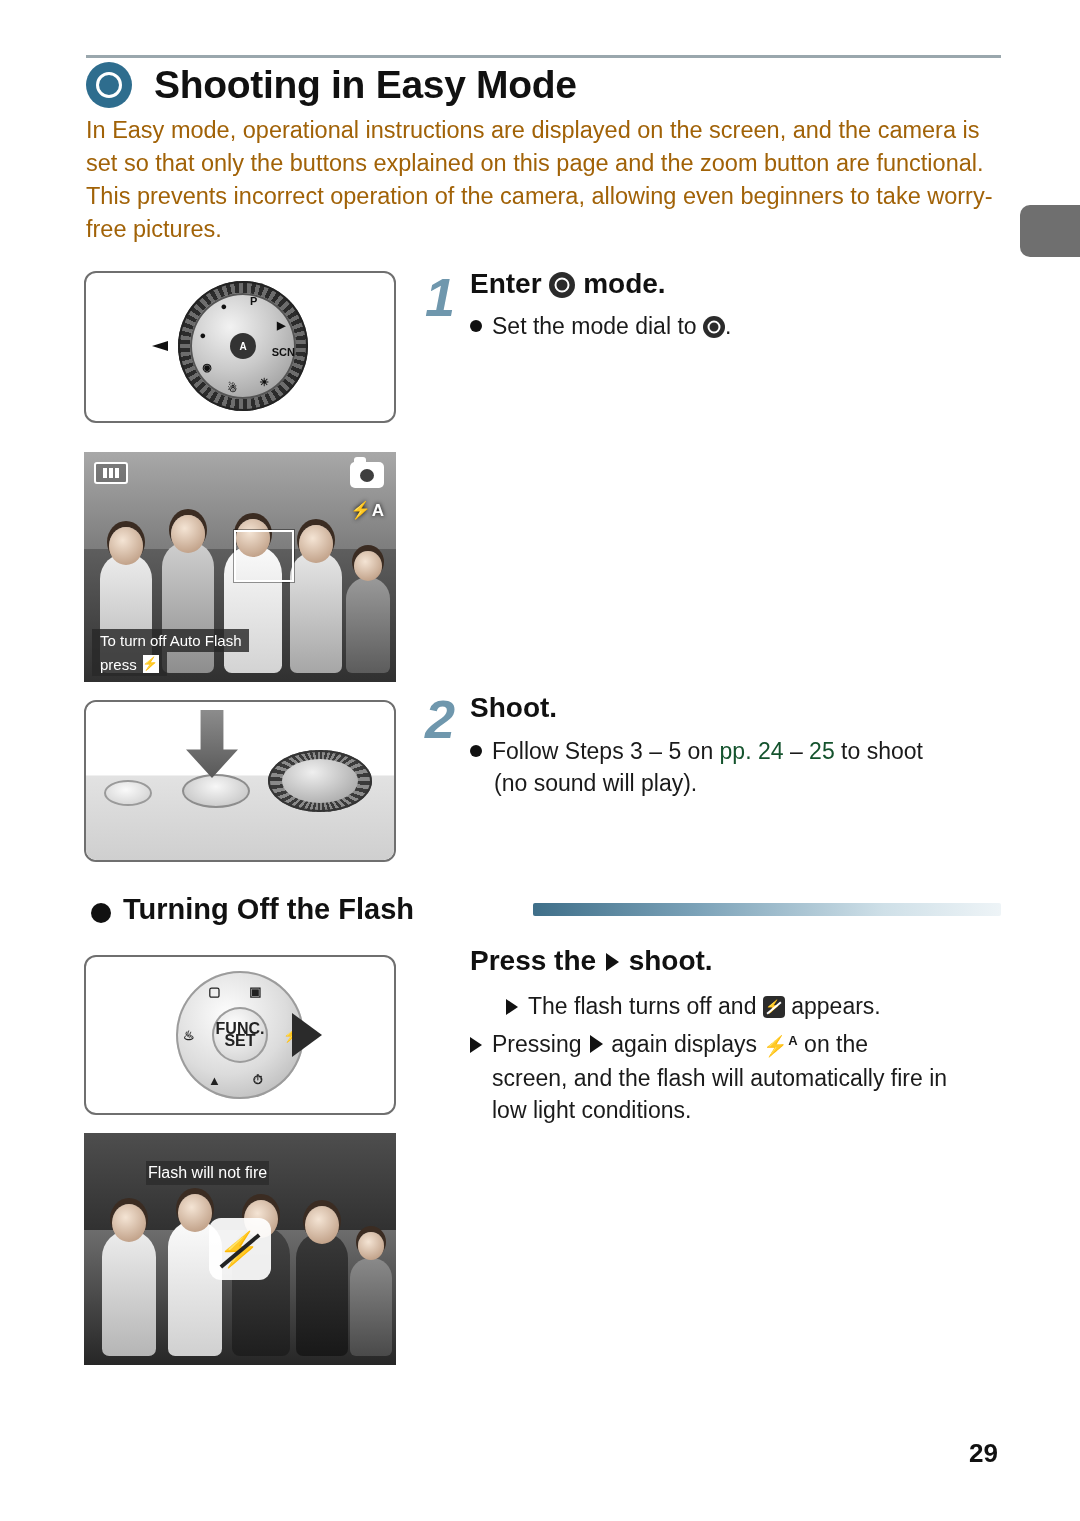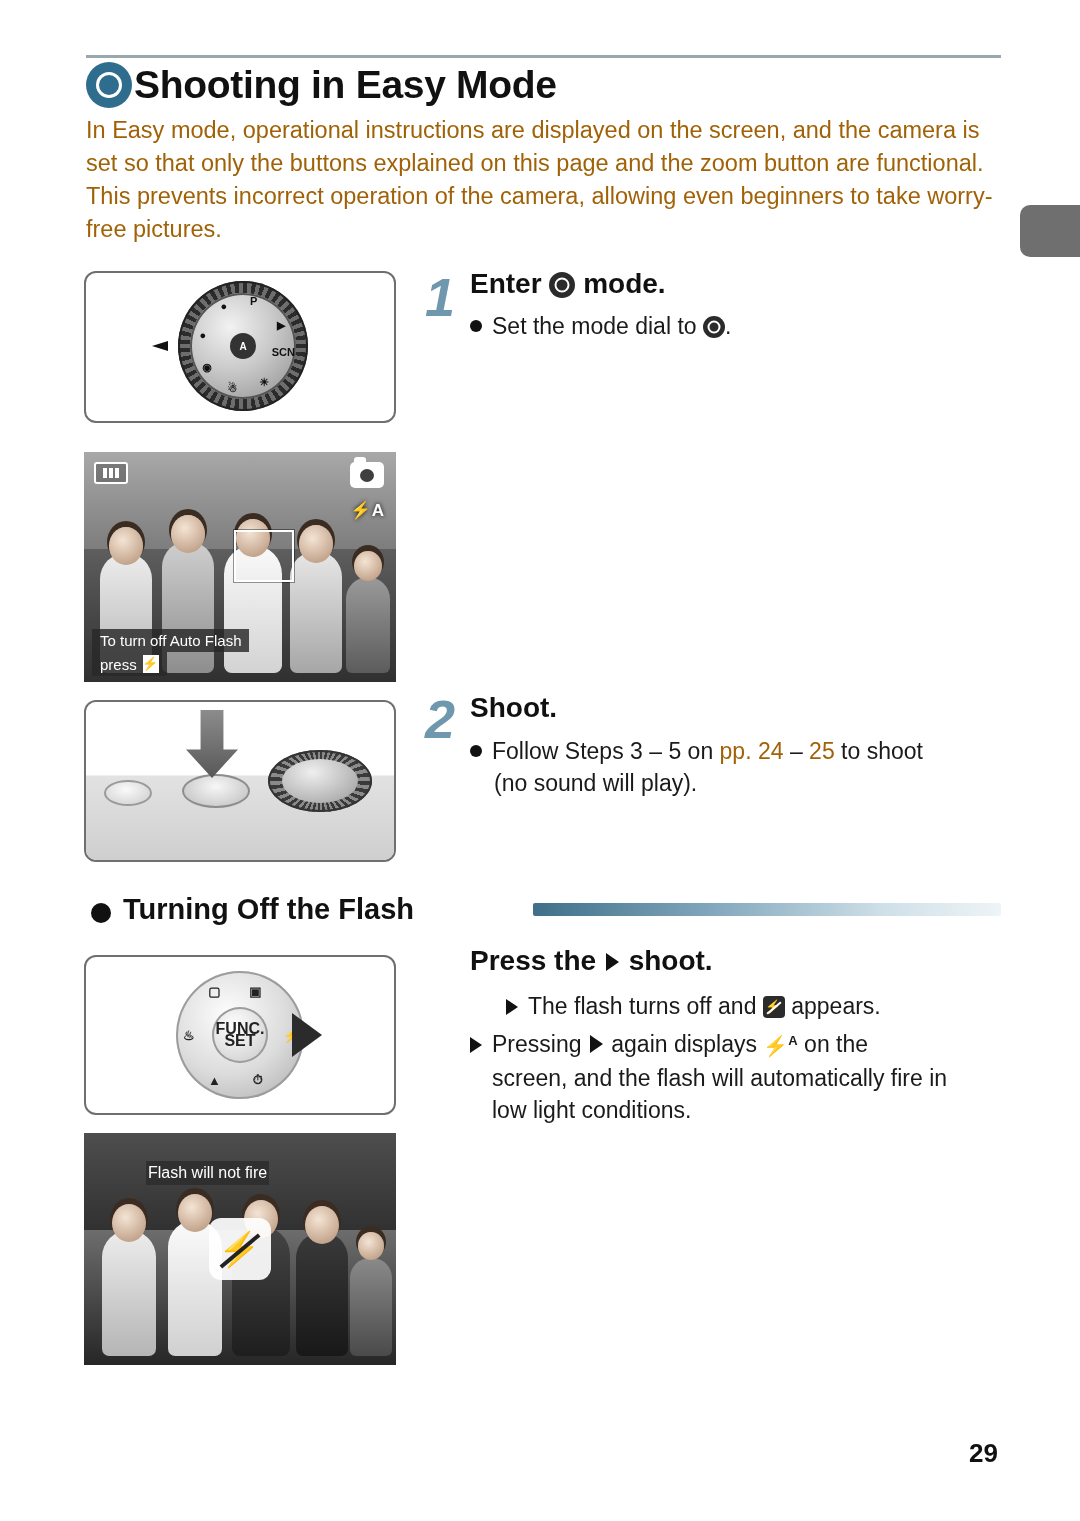--- a/index.html
+++ b/index.html
@@ -30,21 +30,21 @@
     height: 3px;
     background: #9aa7ad;
   }
 
   .title-row {
     position: absolute;
     left: 86px;
     top: 62px;
     display: flex;
     align-items: center;
-    gap: 2px;
+    gap: 22px;
   }
 
   .easy-badge {
     width: 46px;
     height: 46px;
     border-radius: 50%;
     background: #2e6d8e;
     display: flex;
     align-items: center;
     justify-content: center;
@@ -286,21 +286,21 @@
   }
   .dot {
     display:inline-block; width:12px; height:12px; border-radius:50%;
     background:#111; margin-right:10px; vertical-align:2px;
   }
   .tri {
     display:inline-block; width:0;height:0;
     border-top:8px solid transparent; border-bottom:8px solid transparent;
     border-left:12px solid #111; margin-right:10px; vertical-align:-1px;
   }
-  .link { color:#a16207;text-align:center; }
+  .link { color:#14532d;text-align:center; }
 
   
   .easy-inline {
     display:inline-block; width:26px; height:26px; border-radius:50%;
     background:#2b2b2b; position:relative; vertical-align:-5px;
   }
   .easy-inline::after{
     content:""; position:absolute; left:50%; top:50%; transform:translate(-50%,-50%);
     width:11px; height:11px; border-radius:50%; border:2.5px solid #fff;
   }

